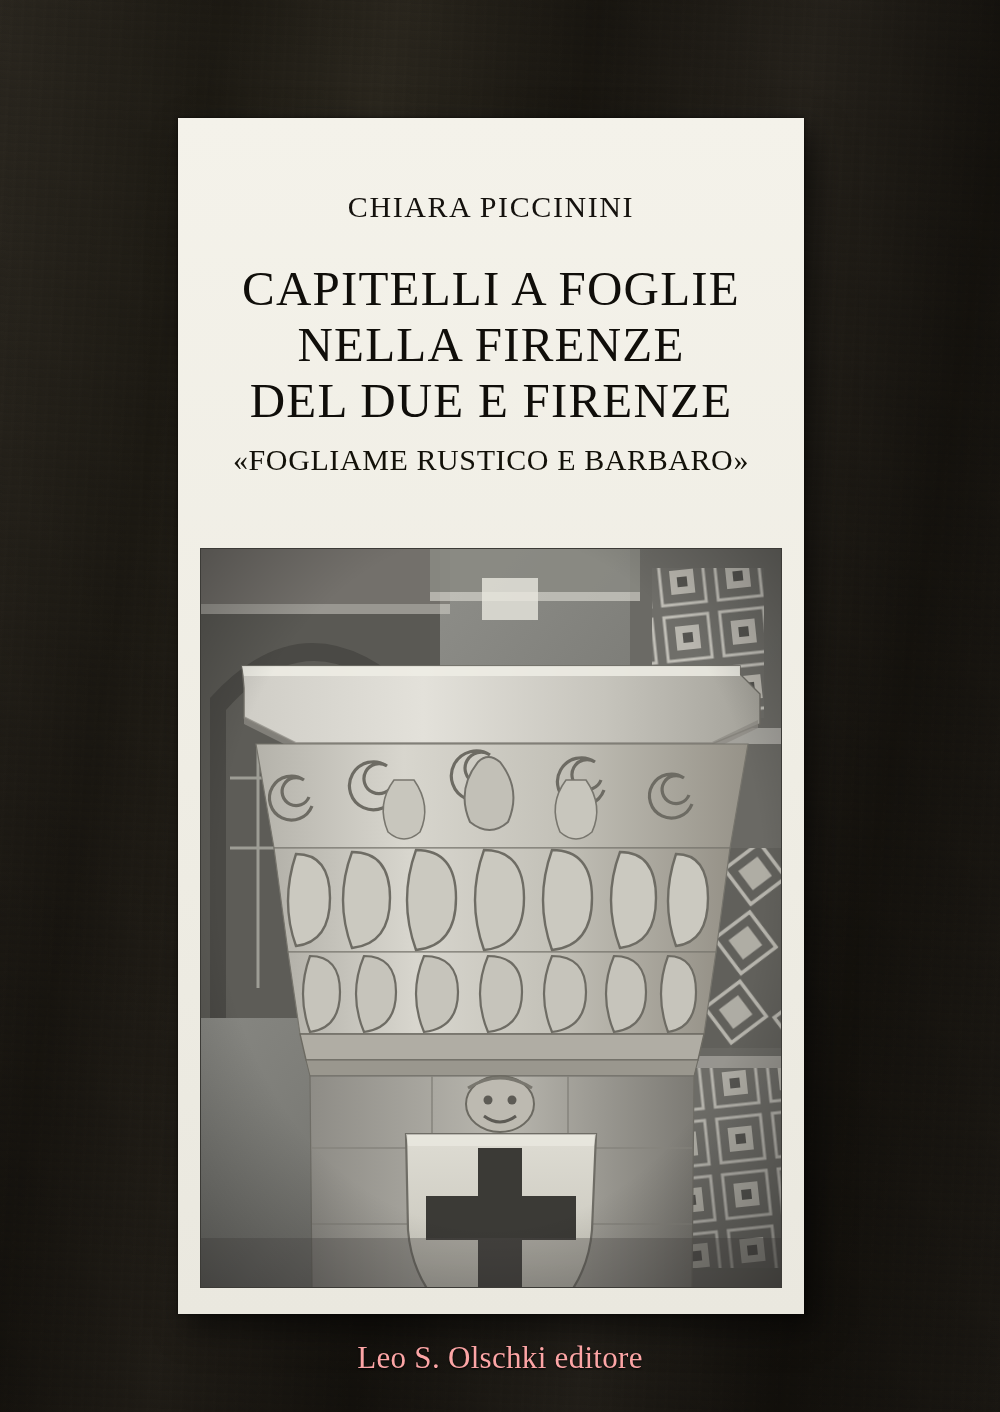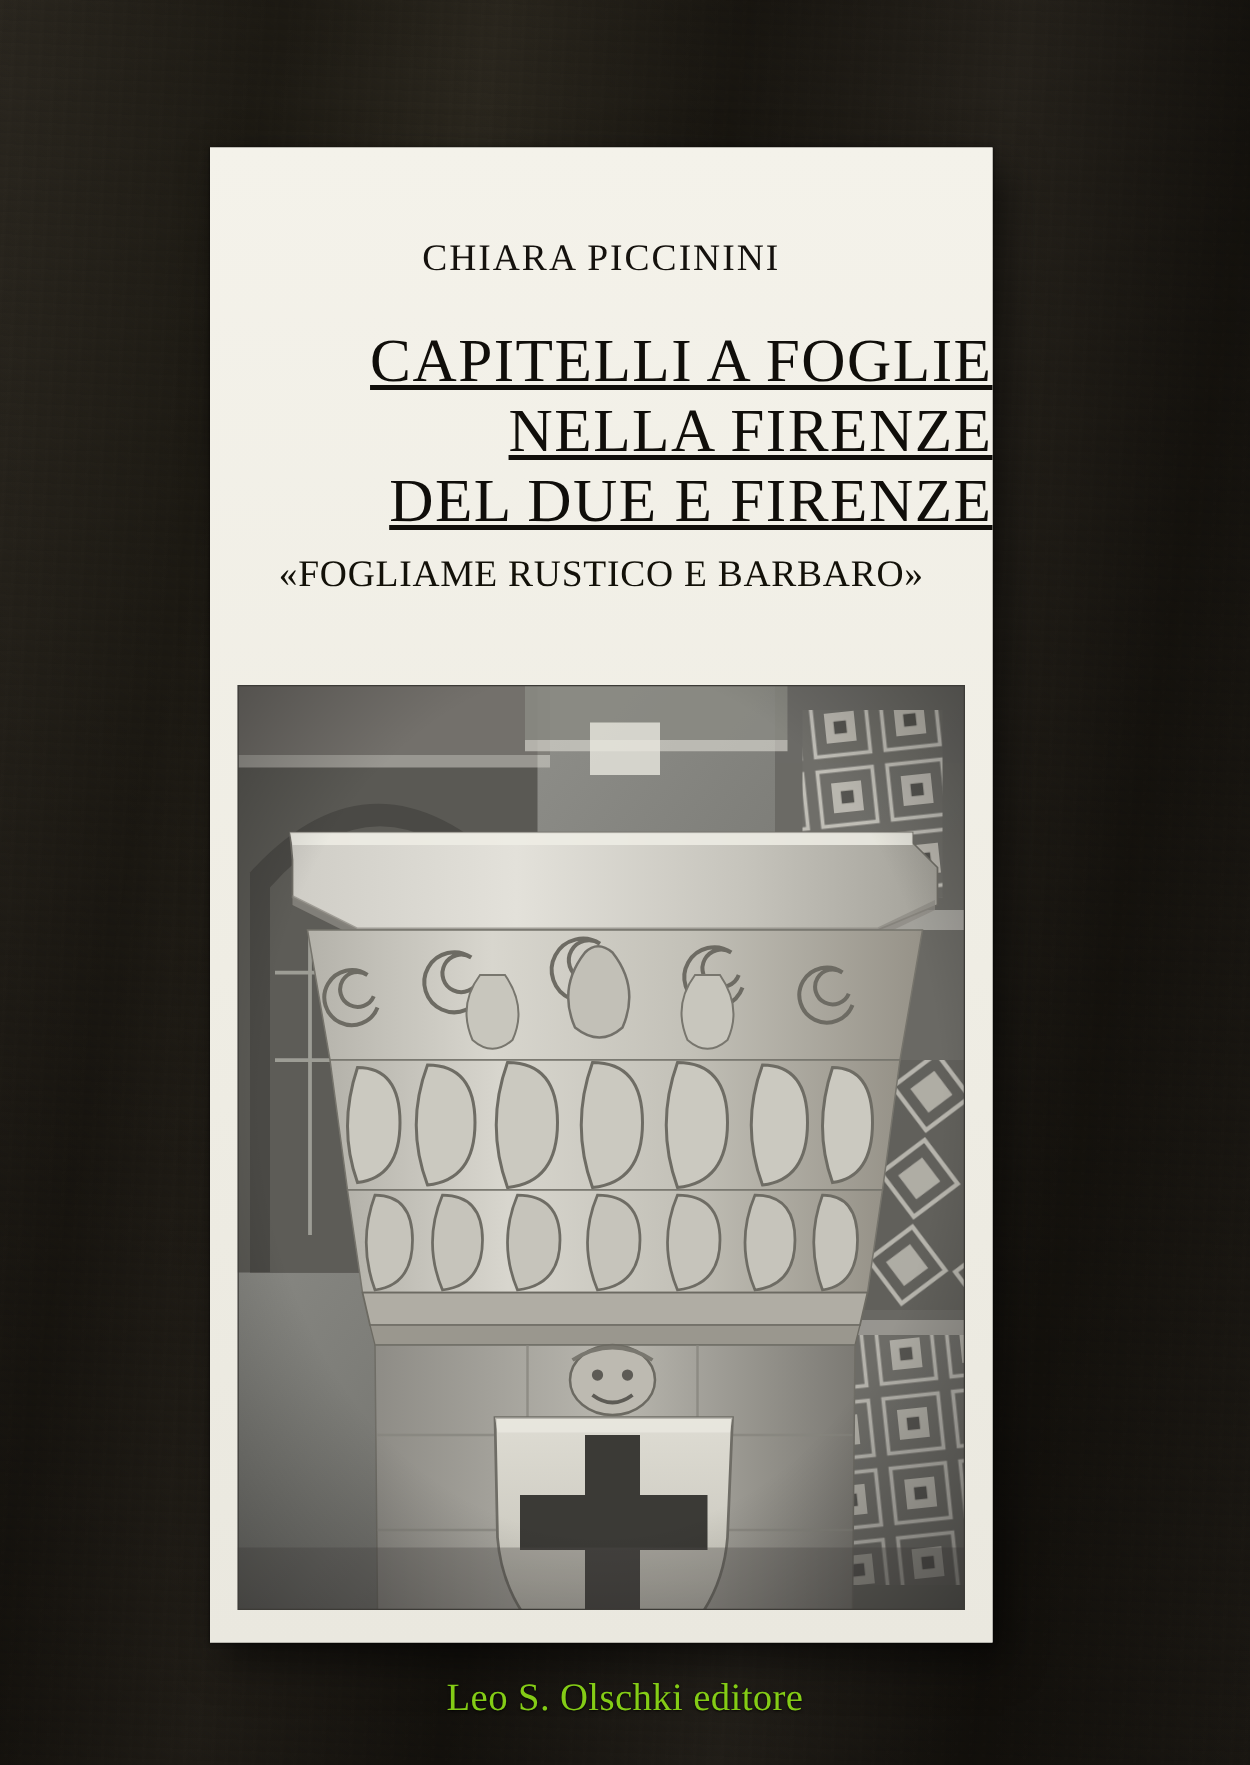--- a/index.html
+++ b/index.html
@@ -28,21 +28,21 @@
     inset: 0;
     background:
       repeating-linear-gradient(93deg, rgba(255,255,255,0.018) 0px, rgba(255,255,255,0.018) 2px, rgba(0,0,0,0.02) 4px, rgba(0,0,0,0.0) 11px),
       repeating-linear-gradient(2deg, rgba(0,0,0,0.05) 0px, rgba(0,0,0,0.0) 9px);
     mix-blend-mode: overlay;
   }
 
   
   .cover {
     position: absolute;
-    left: 168px;
+    left: 178px;
     top: 118px;
     width: 626px;
     height: 1196px;
     background: #f2f0e8;
     box-shadow: 0 0 3px rgba(0,0,0,0.65), 10px 14px 30px rgba(0,0,0,0.55);
   }
   .cover-inner {
     position: absolute;
     inset: 0;
     background: linear-gradient(180deg, #f4f2ea 0%, #efede4 55%, #eae8df 100%);
@@ -58,23 +58,22 @@
     letter-spacing: 1.6px;
     color: #15120e;
     font-variant: small-caps;
   }
 
   .title {
     position: absolute;
     top: 143px;
     left: 0;
     width: 100%;
-    text-align: right;
+    text-align: center;
     color: #100e0a;
-    text-decoration: underline;
   }
   .title .line {
     font-size: 49px;
     line-height: 56px;
     letter-spacing: 1.2px;
     white-space: nowrap;
   }
 
   .subtitle {
     position: absolute;
@@ -99,21 +98,21 @@
   }
   .photo svg { display: block; }
 
   .publisher {
     position: absolute;
     left: 0;
     top: 1340px;
     width: 100%;
     text-align: center;
     font-size: 31px;
-    color: #84cc16;
+    color: #fca5a5;
     letter-spacing: 0.3px;
     text-shadow: 0 1px 2px rgba(0,0,0,0.9);
   }
 </style>
 </head>
 <body>
 
 <div class="backdrop"></div>
 
 <div class="cover">

